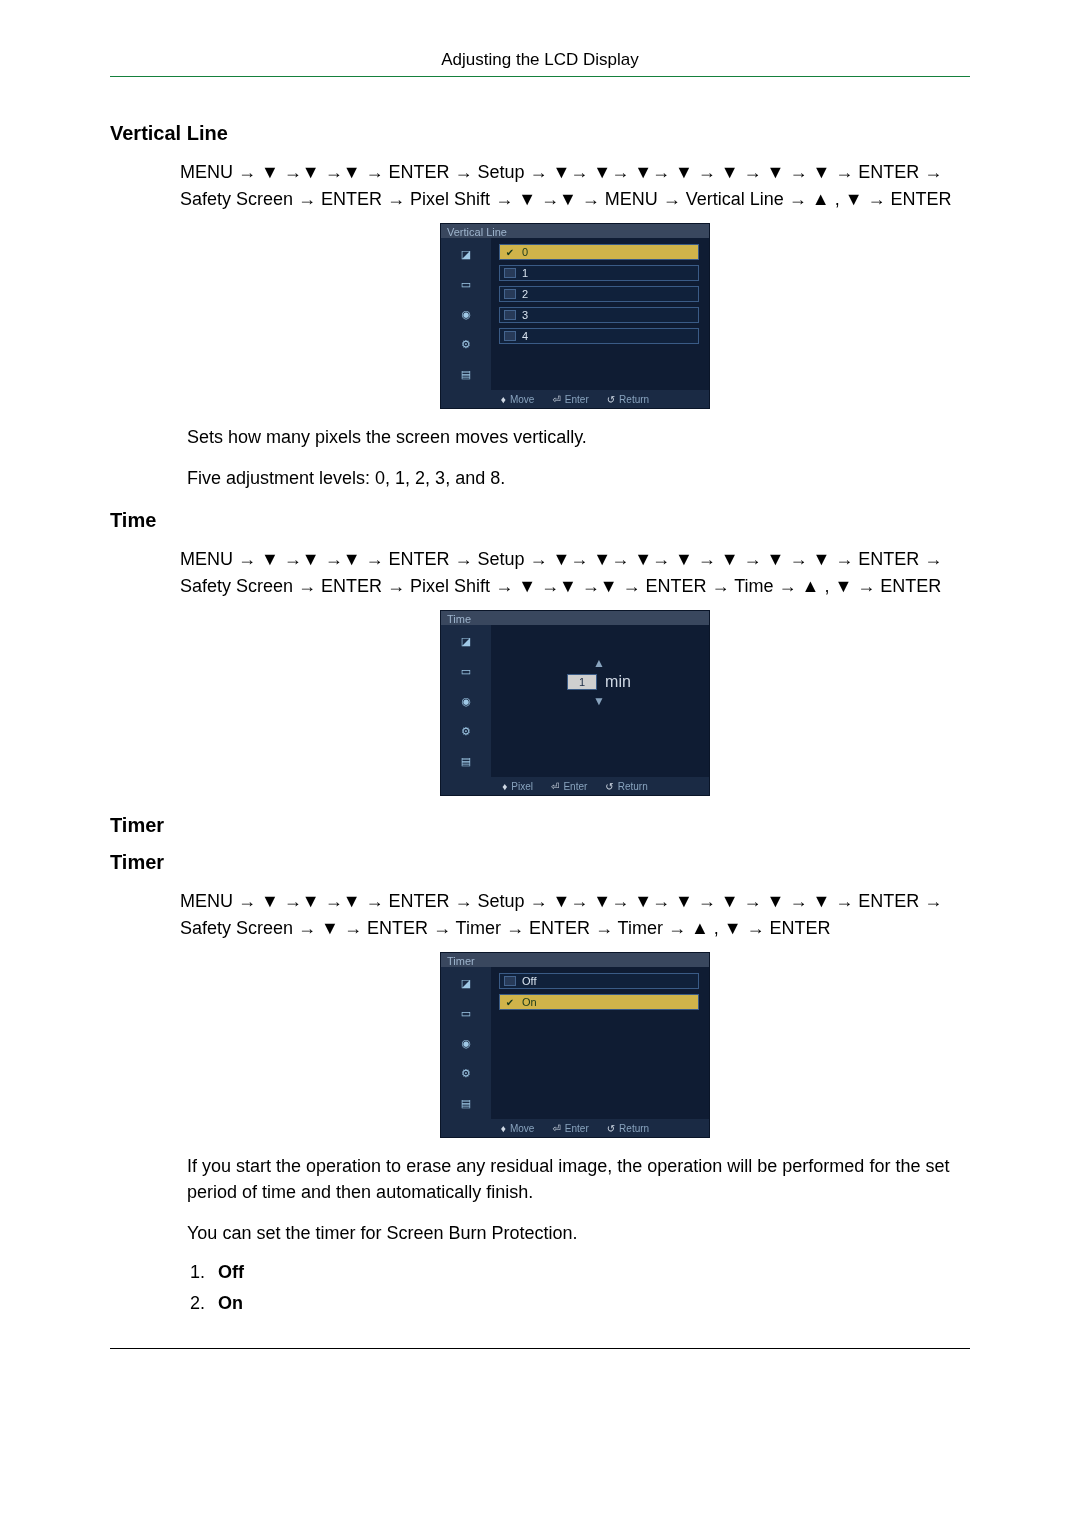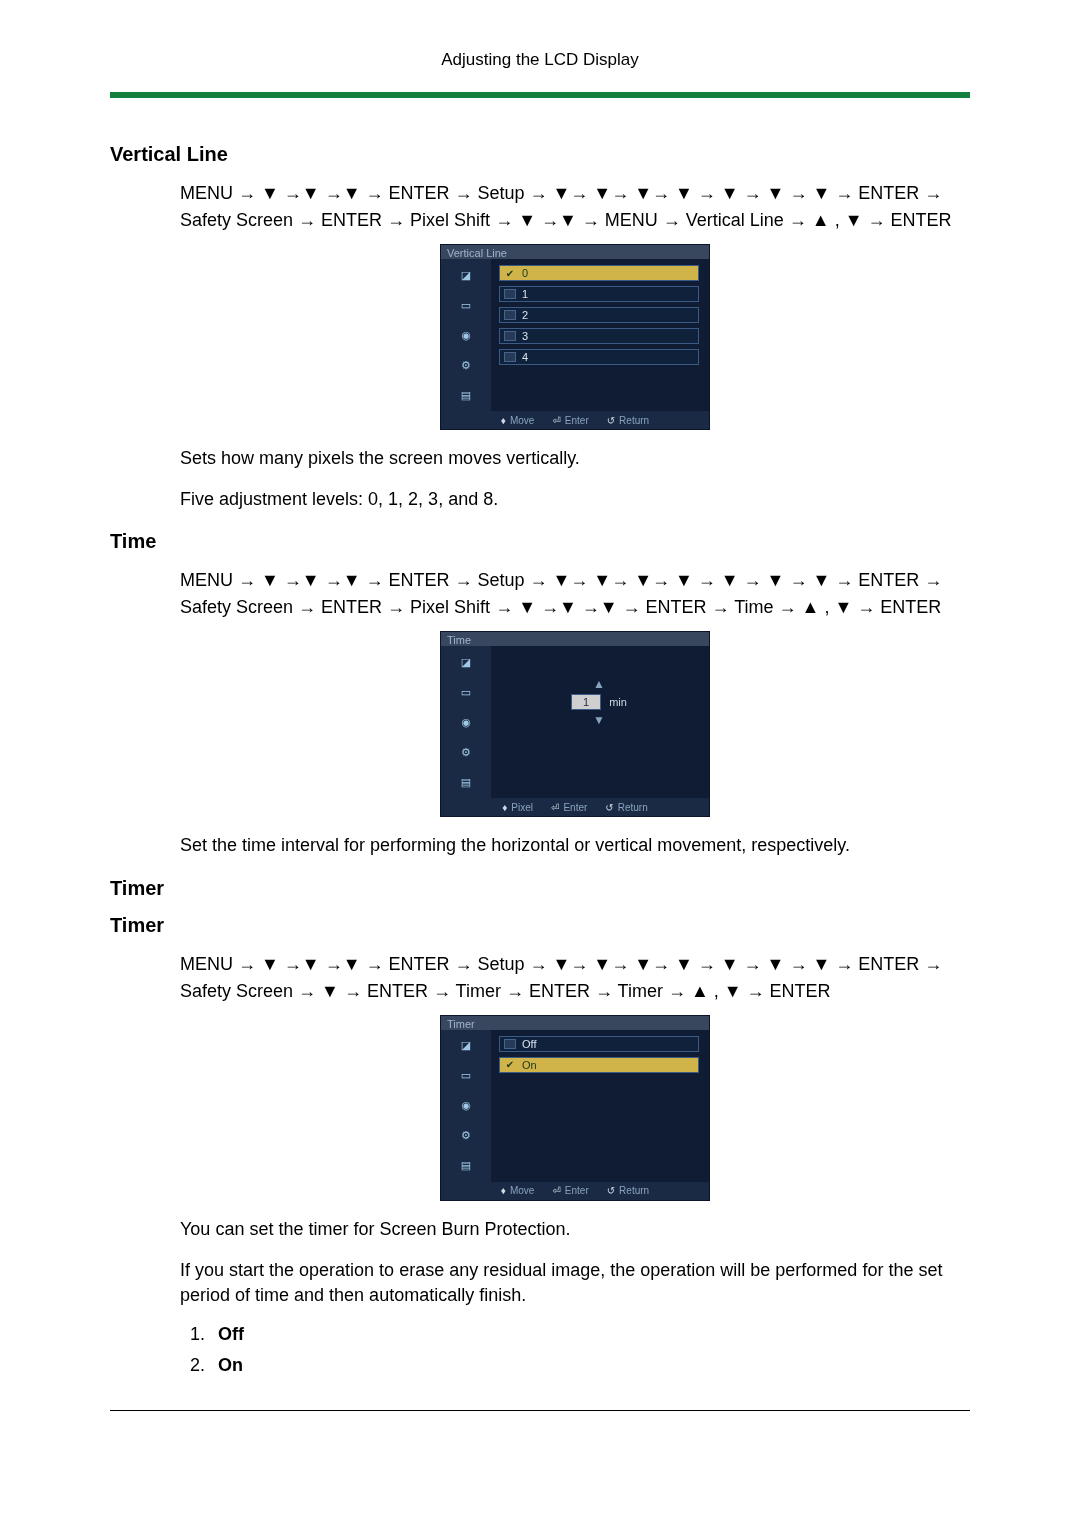--- a/index.html
+++ b/index.html
@@ -10,39 +10,39 @@
     margin: 0 auto;
     font-size: 18px;
     color: #000;
   }
   .page {
     padding: 50px 110px 60px 110px;
   }
   .header-line {
     text-align: center;
     font-size: 17px;
-    padding-bottom: 22px;
-    border-bottom: 6px solid #15803d;
+    padding-bottom: 6px;
+    border-bottom: 1px solid #15803d;
     margin-bottom: 45px;
   }
   h2.section {
     font-size: 20px;
     font-weight: bold;
     margin: 18px 0 14px 0;
   }
   .indent {
     margin-left: 70px;
   }
   .nav-path {
     line-height: 1.5;
     margin-bottom: 10px;
   }
   .nav-path b { font-weight: normal; }
   .desc {
-    margin: 16px 0;
+    margin: 16px 7px;
     line-height: 1.4;
   }
   .figure-wrap {
     text-align: center;
     margin: 6px 0 12px 0;
   }
 
   
   .osd {
     display: inline-block;
@@ -156,21 +156,21 @@
     background: #cfcfcf;
     color: #1a2a44;
     padding: 0 10px;
     height:16px;
     display:flex;align-items:center;justify-content:center;
     min-width:30px;
     font-size:11px;
   }
   .spinner-unit {
     color: #cfd8e4;
-    font-size: 11px;
+    font-size: 16px;
   }
 
   
   ol.opts {
     margin: 16px 0 16px 30px;
     padding: 0;
     list-style-position: outside;
   }
   ol.opts li {
     margin-bottom: 10px;
@@ -291,21 +291,20 @@
               <span>Enter</span>
             </span>
           <span>
               <span class="glyph">↺</span>
               <span>Return</span>
             </span>
         </div>
       </div>
     </div>
 
-    <p class="desc">Set the time interval for performing the horizontal or vertical movement, respectively.</p>
   </div>
 
   <h2 class="section">Timer</h2>
   <h2 class="section" style="margin-top:6px;">Timer</h2>
 
   <div class="indent">
     <p class="nav-path">
       <span>MENU → ▼ →▼ →▼ → ENTER → </span><b>Setup</b><span> → ▼→ ▼→ ▼→ ▼ → ▼ → ▼ → ▼ → ENTER → </span><b>Safety Screen</b><span> → ▼ → ENTER → </span><b>Timer</b><span> → ENTER → </span><b>Timer</b><span> → ▲ , ▼ → ENTER</span>
     </p>
 
@@ -341,22 +340,22 @@
               <span>Enter</span>
             </span>
           <span>
               <span class="glyph">↺</span>
               <span>Return</span>
             </span>
         </div>
       </div>
     </div>
 
+    <p class="desc">If you start the operation to erase any residual image, the operation will be performed for the set period of time and then automatically finish.</p>
     <p class="desc">You can set the timer for Screen Burn Protection.</p>
-    <p class="desc">If you start the operation to erase any residual image, the operation will be performed for the set period of time and then automatically finish.</p>
 
     <ol class="opts">
       <li><b>Off</b></li>
       <li><b>On</b></li>
     </ol>
   </div>
 
   <div class="bottom-line"></div>
 </div>
 

